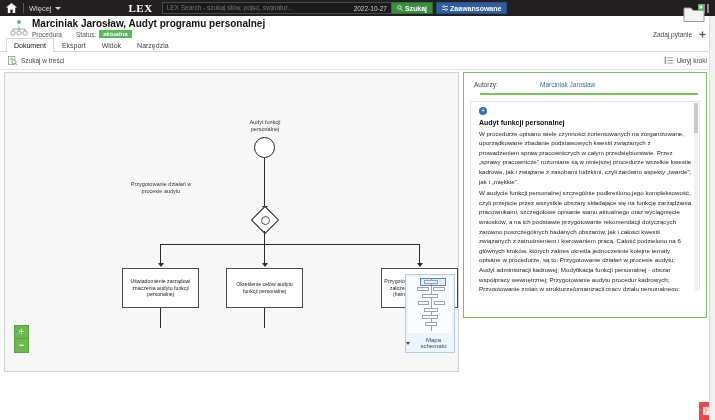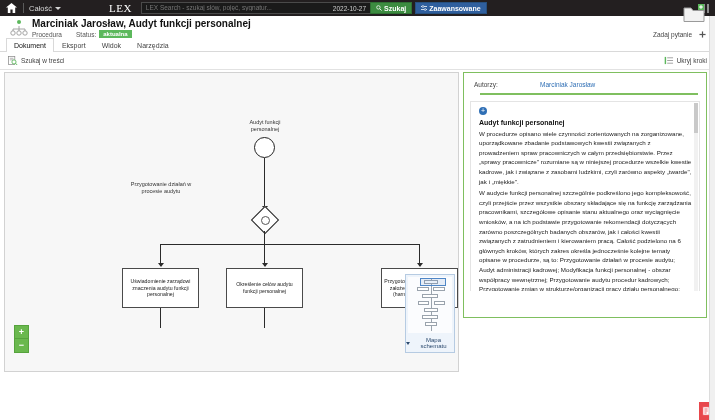--- a/index.html
+++ b/index.html
@@ -14,21 +14,21 @@
   
   .topbar {
     height: 16px; background: #231f20; display: flex; align-items: center;
     padding: 0 4px; position: relative;
   }
   .home-icon { width: 14px; display:flex; align-items:center; justify-content:center; }
   .home-icon svg { display:block; }
   .topbar-sep { width:1px; height:10px; background:#5a5a5a; margin:0 5px; }
   .wiecej { color:#d6d6d6; font-size:7.5px; display:flex; align-items:center; gap:3px; }
   .caret-down { width:0;height:0;border-left:3px solid transparent;border-right:3px solid transparent;border-top:3px solid #d6d6d6; }
-  .lex-logo { color:#fff; font-weight:normal; font-size:11px; letter-spacing:0.5px; margin-left:48px; font-family:"Liberation Serif", serif;}
+  .lex-logo { color:#fff; font-weight:bold; font-size:11px; letter-spacing:0.5px; margin-left:68px; font-family:"Liberation Serif", serif;}
   .search-wrap { display:flex; align-items:center; margin-left:9px; height:12px; }
   .search-input {
     width:188px; height:12px; background:#1a1a1a; border:1px solid #4a4a4a; border-right:none;
     color:#8c8c8c; font-size:6.5px; padding:0 4px; font-family:"Liberation Sans", sans-serif;
     outline:none; line-height:12px;
   }
   .search-date {
     height:12px; background:#1a1a1a; border:1px solid #4a4a4a; border-left:none; border-right:none;
     color:#cfcfcf; font-size:6.5px; padding:0 4px; display:flex; align-items:center;
   }
@@ -155,21 +155,21 @@
 <body>
 
 <div class="topbar">
   <div class="home-icon">
     <svg width="11" height="10" viewBox="0 0 11 10">
         <path d="M5.5 0 L11 4.6 H9.2 V10 H6.6 V6.6 H4.4 V10 H1.8 V4.6 H0 Z" fill="#ffffff"></path>
       </svg>
   </div>
   <div class="topbar-sep"></div>
   <div class="wiecej">
-    <span>Całość</span>
+    <span>Więcej</span>
     <span class="caret-down"></span>
   </div>
   <div class="lex-logo">LEX</div>
   <div class="search-wrap">
     <input class="search-input" value="" placeholder="LEX Search - szukaj słów, pojęć, sygnatur..." style="">
     <div class="search-date">2022-10-27</div>
     <div class="btn-szukaj">
       <svg width="6" height="6" viewBox="0 0 8 8">
           <circle cx="3.2" cy="3.2" r="2.3" fill="none" stroke="#fff" stroke-width="1"></circle>
           <line x1="5" y1="5" x2="7.4" y2="7.4" stroke="#fff" stroke-width="1.2"></line>
@@ -198,21 +198,21 @@
     <svg width="18" height="11" viewBox="0 0 18 11" style="position:absolute;top:5px;left:0;">
       <circle cx="3" cy="8" r="2.2" fill="none" stroke="#9a9a9a" stroke-width="0.9"></circle>
       <circle cx="9" cy="8" r="2.2" fill="none" stroke="#9a9a9a" stroke-width="0.9"></circle>
       <circle cx="15" cy="8" r="2.2" fill="none" stroke="#9a9a9a" stroke-width="0.9"></circle>
       <line x1="9" y1="1" x2="9" y2="5.8" stroke="#9a9a9a" stroke-width="0.9"></line>
       <line x1="3" y1="4" x2="15" y2="4" stroke="#9a9a9a" stroke-width="0.9"></line>
       <line x1="3" y1="4" x2="3" y2="5.8" stroke="#9a9a9a" stroke-width="0.9"></line>
       <line x1="15" y1="4" x2="15" y2="5.8" stroke="#9a9a9a" stroke-width="0.9"></line>
     </svg>
   </div>
-  <div class="doc-title">Marciniak Jarosław, Audyt funkcji personalnej</div>
+  <div class="doc-title">Marciniak Jarosław, Audyt programu personalnej</div>
   <div class="doc-meta">
     <span>Procedura</span>
     <span class="sb">
       <span>Status:</span>
       <span class="badge-aktualna">aktualna</span>
     </span>
   </div>
 
   <div class="header-right">
     <span>Zadaj pytanie</span>

